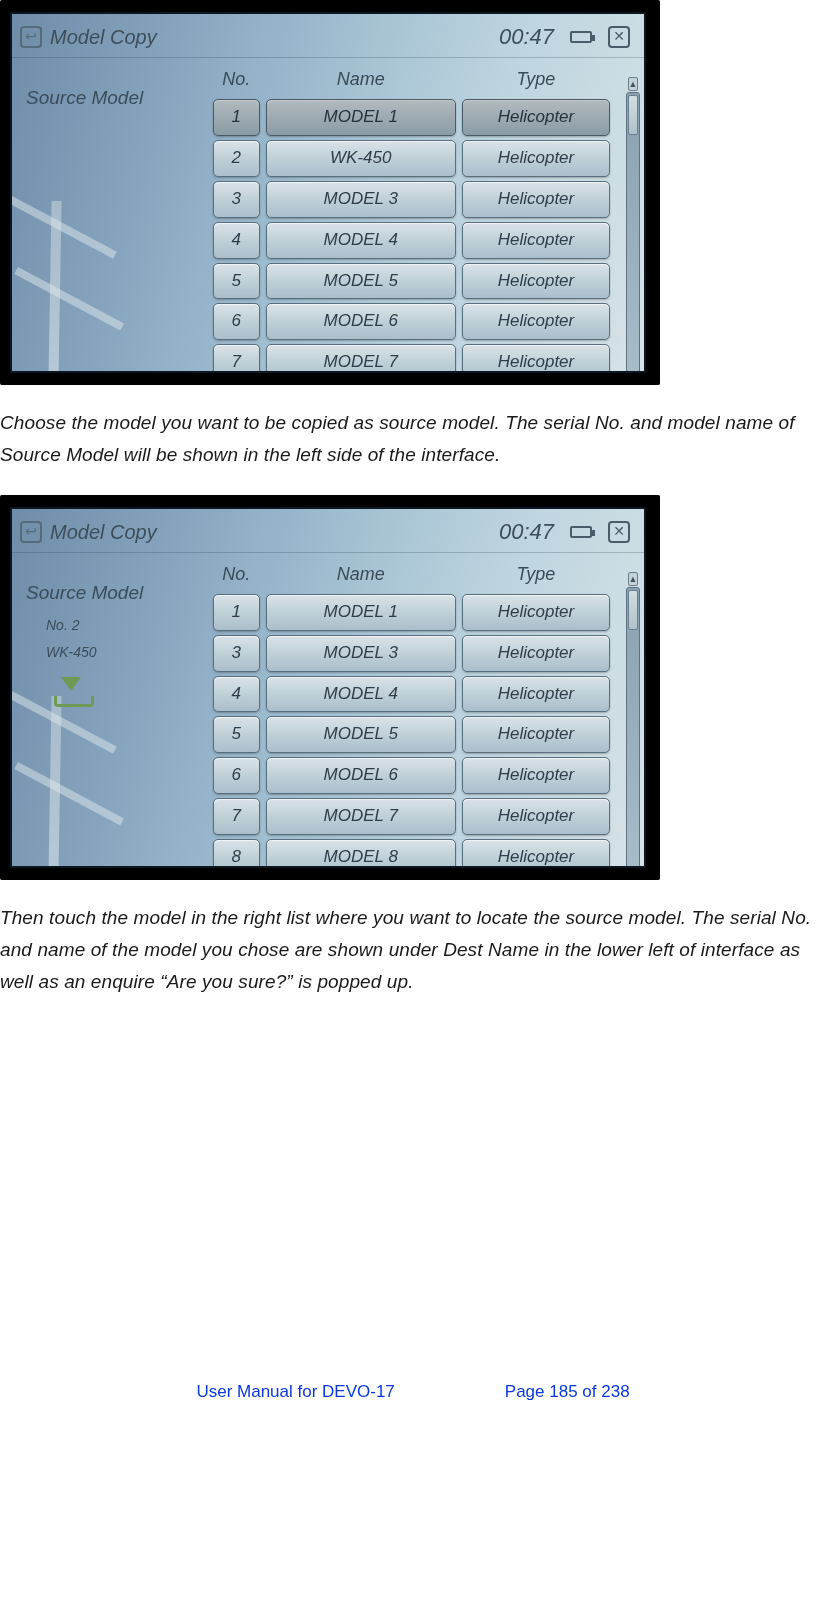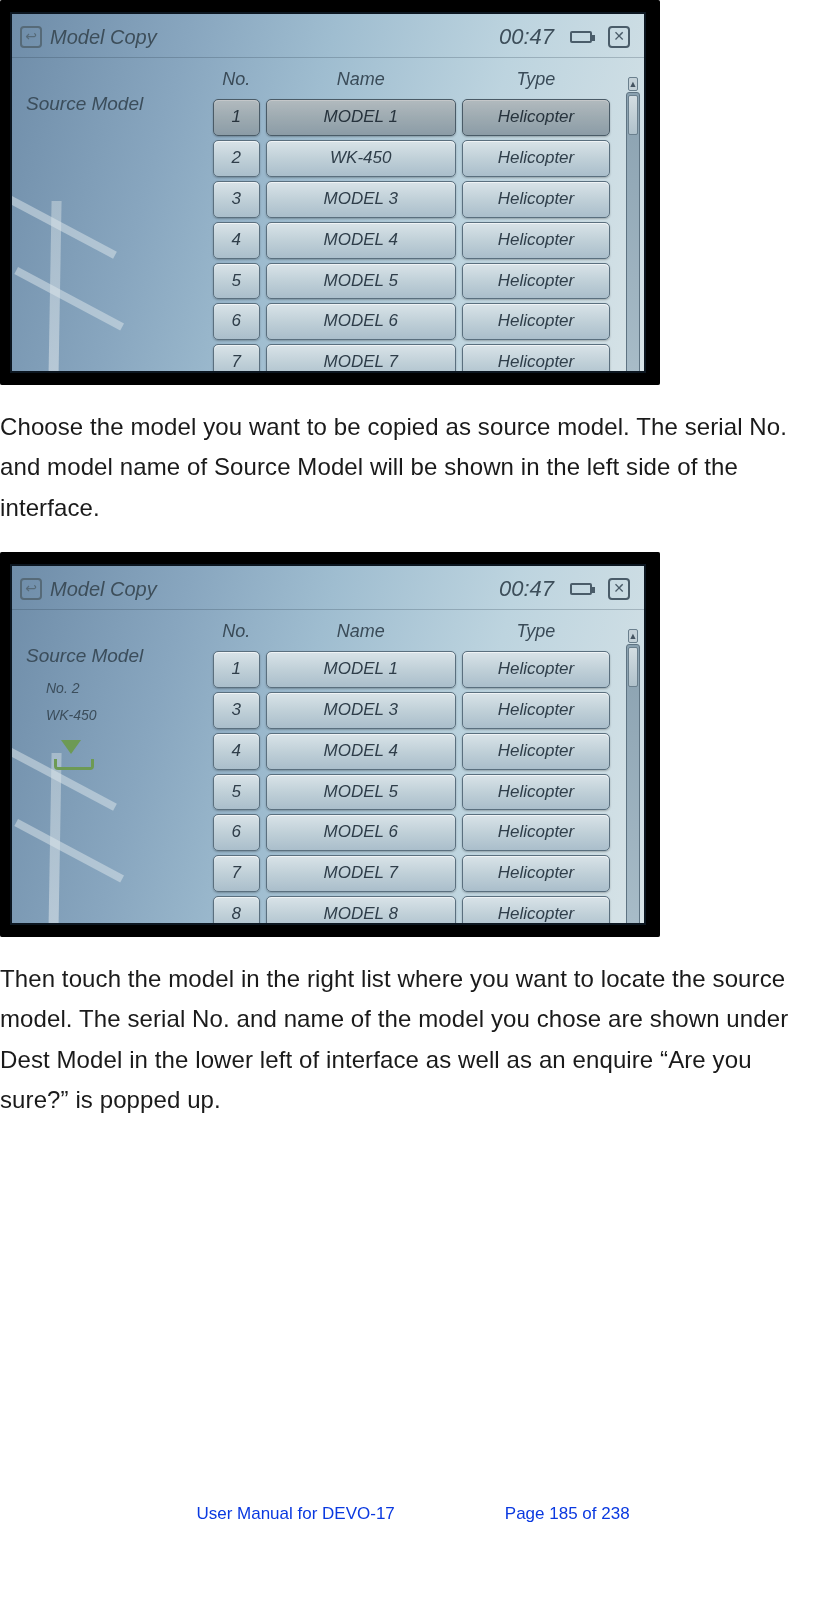--- a/index.html
+++ b/index.html
@@ -90,21 +90,21 @@
   .body-row { display:flex; height: calc(100% - 34px); }
   .side {
     width: 195px;
     padding: 24px 8px 0 14px;
     font-family: "Comic Sans MS", cursive, sans-serif;
     font-style: italic;
     font-size: 19px;
     color: #3b4d5b;
     display:flex; flex-direction:column; gap:4px;
   }
-  .side .label { margin-top: 6px; }
+  .side .label { }
   .side .small { font-size: 14px; margin-left: 20px; }
   .dl-icon {
     margin: 8px 0 10px 28px;
     width: 34px; height: 30px; position: relative;
   }
   .dl-icon::before {
     content:""; position:absolute; left:50%; top:0; transform:translateX(-50%);
     border-left:10px solid transparent; border-right:10px solid transparent;
     border-top:14px solid #6d9a54;
   }
@@ -155,24 +155,25 @@
     white-space:nowrap;
   }
   .tbl .col-no { width:44px; }
   .tbl .col-name { width:180px; }
   .tbl .col-type { width:140px; }
   
   .tbl tr.sel td { filter: brightness(0.82); }
 
   
   .para {
-    font-size: 24px;
+    font-size: 19px;
     line-height: 1.68;
     margin: 4px 0 24px 0;
     letter-spacing: 0.1px;
+    font-style: italic;
   }
 
   
   .footer {
     position: relative;
     margin-top: 380px;
     text-align: center;
     font-size: 17px;
     color: #0a39e0;
     display: flex;
@@ -331,20 +332,20 @@
         <div class="scrollbar">
           <div class="btn up">▲</div>
           <div class="thumb"></div>
 
         </div>
       </div>
     </div>
   </div>
 </div>
 
-<p class="para">Then touch the model in the right list where you want to locate the source model. The serial No. and name of the model you chose are shown under Dest Model in the lower left of interface as well as an enquire “Are you sure?” is popped up.</p>
+<p class="para">Then touch the model in the right list where you want to locate the source model. The serial No. and name of the model you chose are shown under Dest Name in the lower left of interface as well as an enquire “Are you sure?” is popped up.</p>
 
 <div class="footer">
   <span>User Manual for DEVO-17</span>
   <span>Page 185 of 238</span>
 </div>
 
 </div>
 
 </body></html>

